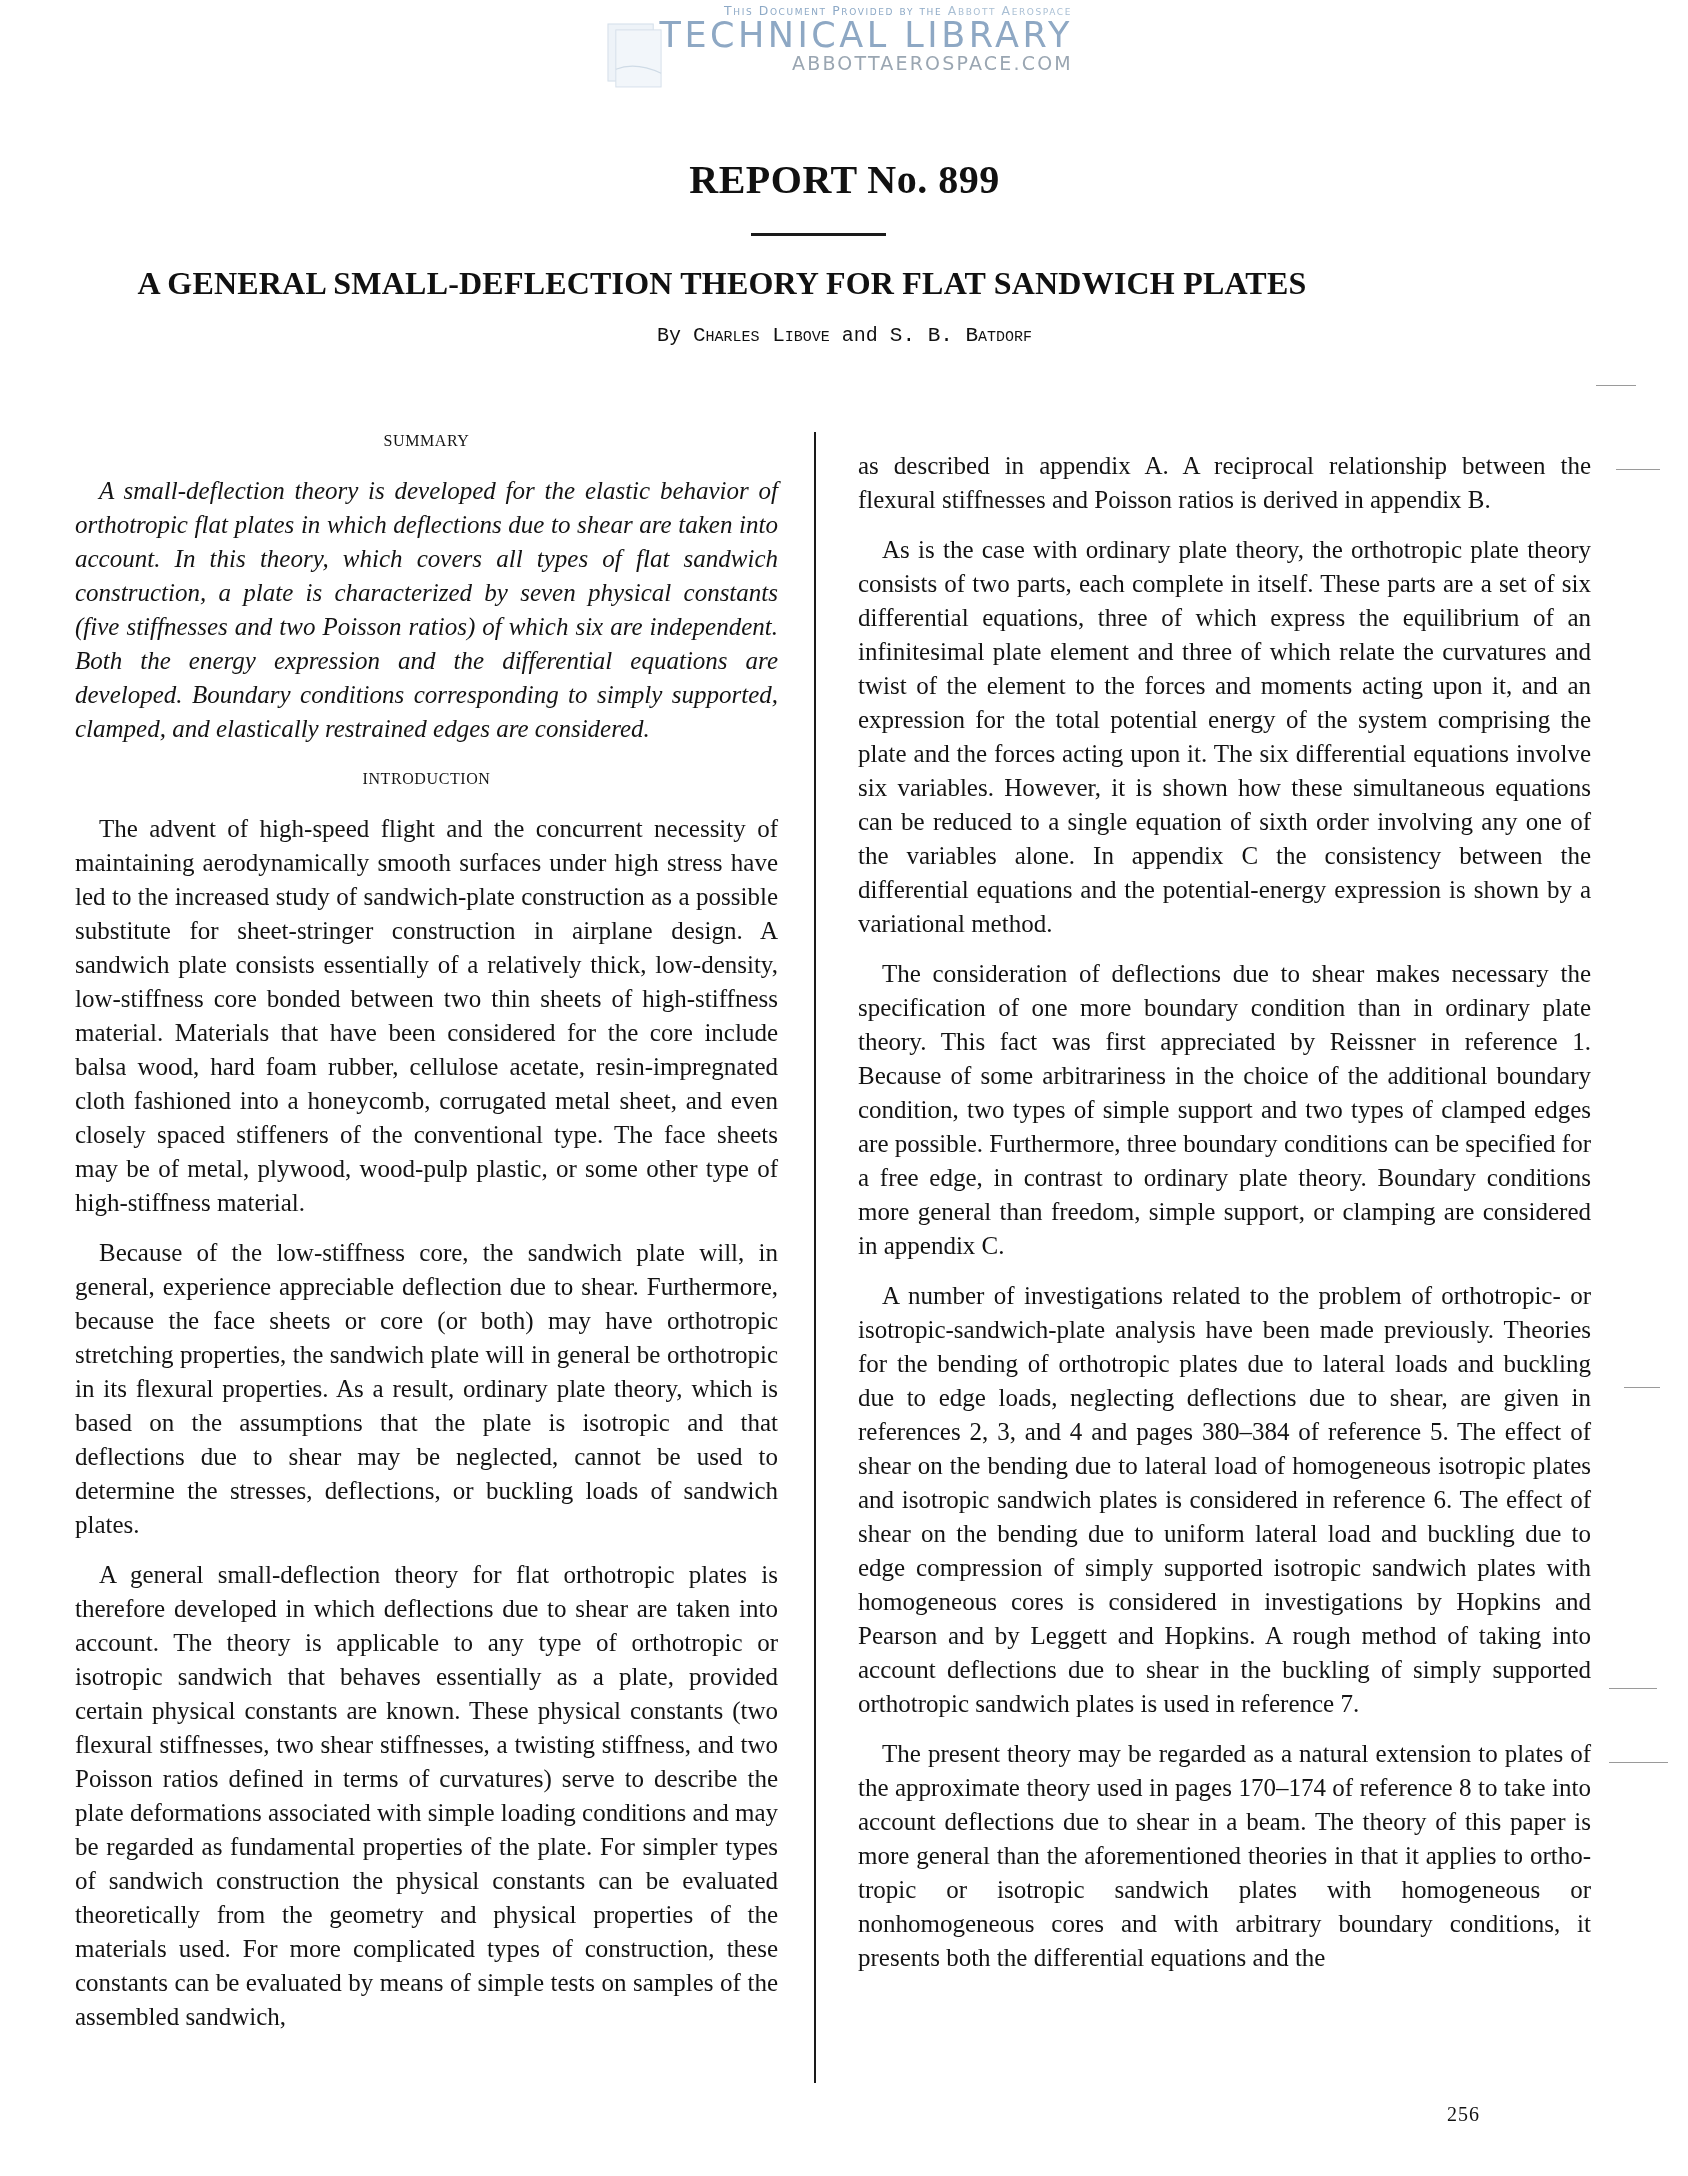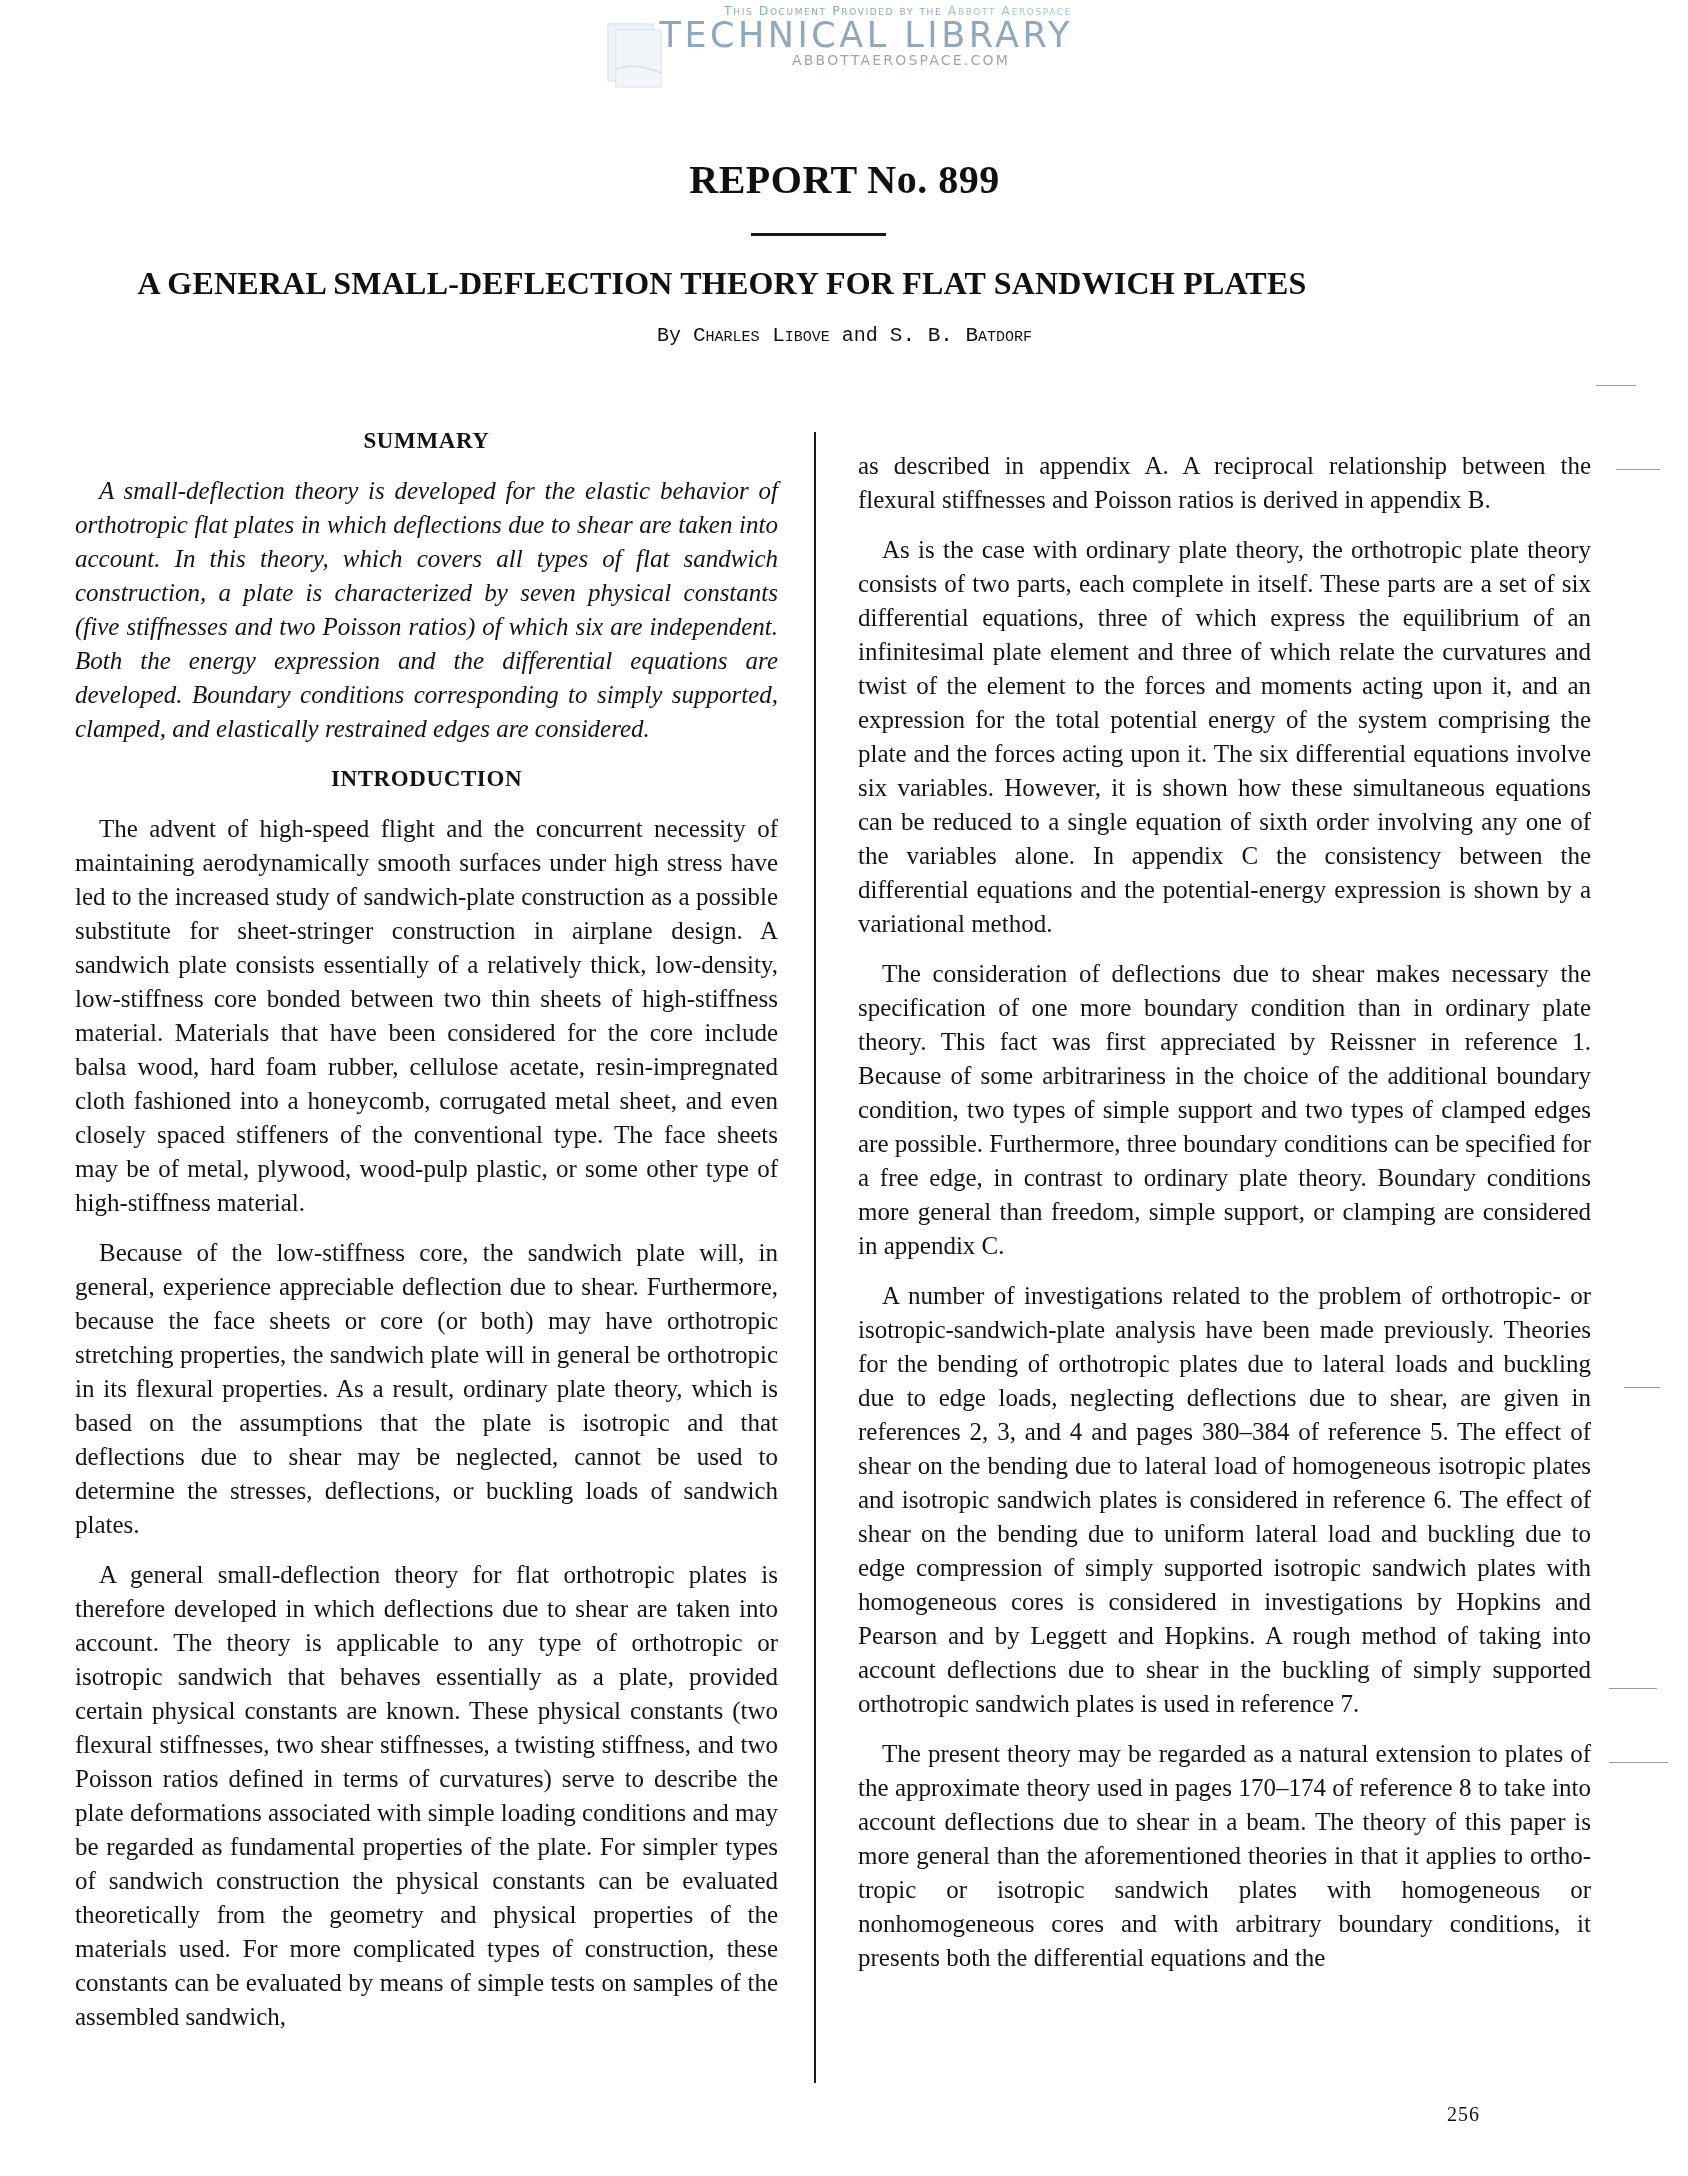--- a/index.html
+++ b/index.html
@@ -16,22 +16,22 @@
       font-family: "DejaVu Sans", sans-serif; font-size: 12.4px; letter-spacing: 1.6px;
       color: #8da9c6; font-variant: small-caps; white-space: nowrap;
     }
     .wm-line1 .strong { color: #a9bfd4; }
     .wm-line2 {
       position: absolute; left: 40px; top: 17px; width: 439px; text-align: right;
       font-family: "DejaVu Sans", sans-serif; font-size: 35px; letter-spacing: 3.5px;
       color: #8ea8c4; white-space: nowrap; line-height: 36px; font-weight: normal;
     }
     .wm-line3 {
-      position: absolute; left: 198px; top: 52px; width: 280px; text-align: left;
-      font-family: "DejaVu Sans", sans-serif; font-size: 14px; letter-spacing: 2.2px;
+      position: absolute; left: 198px; top: 52px; width: 280px; text-align: center;
+      font-family: "DejaVu Sans", sans-serif; font-size: 19px; letter-spacing: 2.2px;
       color: #9aa6b2; white-space: nowrap;
     }
 
     
     .report-no {
       position: absolute; left: 0; width: 1689px; top: 156px; text-align: center;
       font-family: "Liberation Serif", "DejaVu Serif", serif; font-weight: bold;
       font-size: 40px; letter-spacing: 0.5px; color: #111;
     }
     .title-rule {
@@ -52,21 +52,21 @@
     .col {
       position: absolute; top: 0;
       font-family: "Liberation Serif", "DejaVu Serif", serif;
       font-size: 25px; line-height: 34px; color: #141414;
     }
     .col-left { left: 59px; width: 735px; top: 424px; }
     .col-right { left: 842px; width: 765px; top: 433px; }
     .col p { margin: 16px; text-align: justify; text-indent: 24px; hyphens: manual; }
     .col p.noindent { text-indent: 0; }
     .sec-head {
-      text-align: center; font-weight: bold; font-size: 23px; letter-spacing: 0.6px;
+      text-align: center; font-weight: normal; font-size: 16px; letter-spacing: 0.6px;
       line-height: 34px; margin: 0;
     }
     .sec-head.intro { margin-top: 12px; margin-bottom: 9px; }
     .summary-text { font-style: italic; }
     .col-divider {
       position: absolute; left: 814px; top: 432px; width: 2px; height: 1651px; background: #1a1a1a;
     }
     .page-number {
       position: absolute; left: 1447px; top: 2103px;
       font-family: "Liberation Serif", "DejaVu Serif", serif; font-size: 20px; color: #111;

